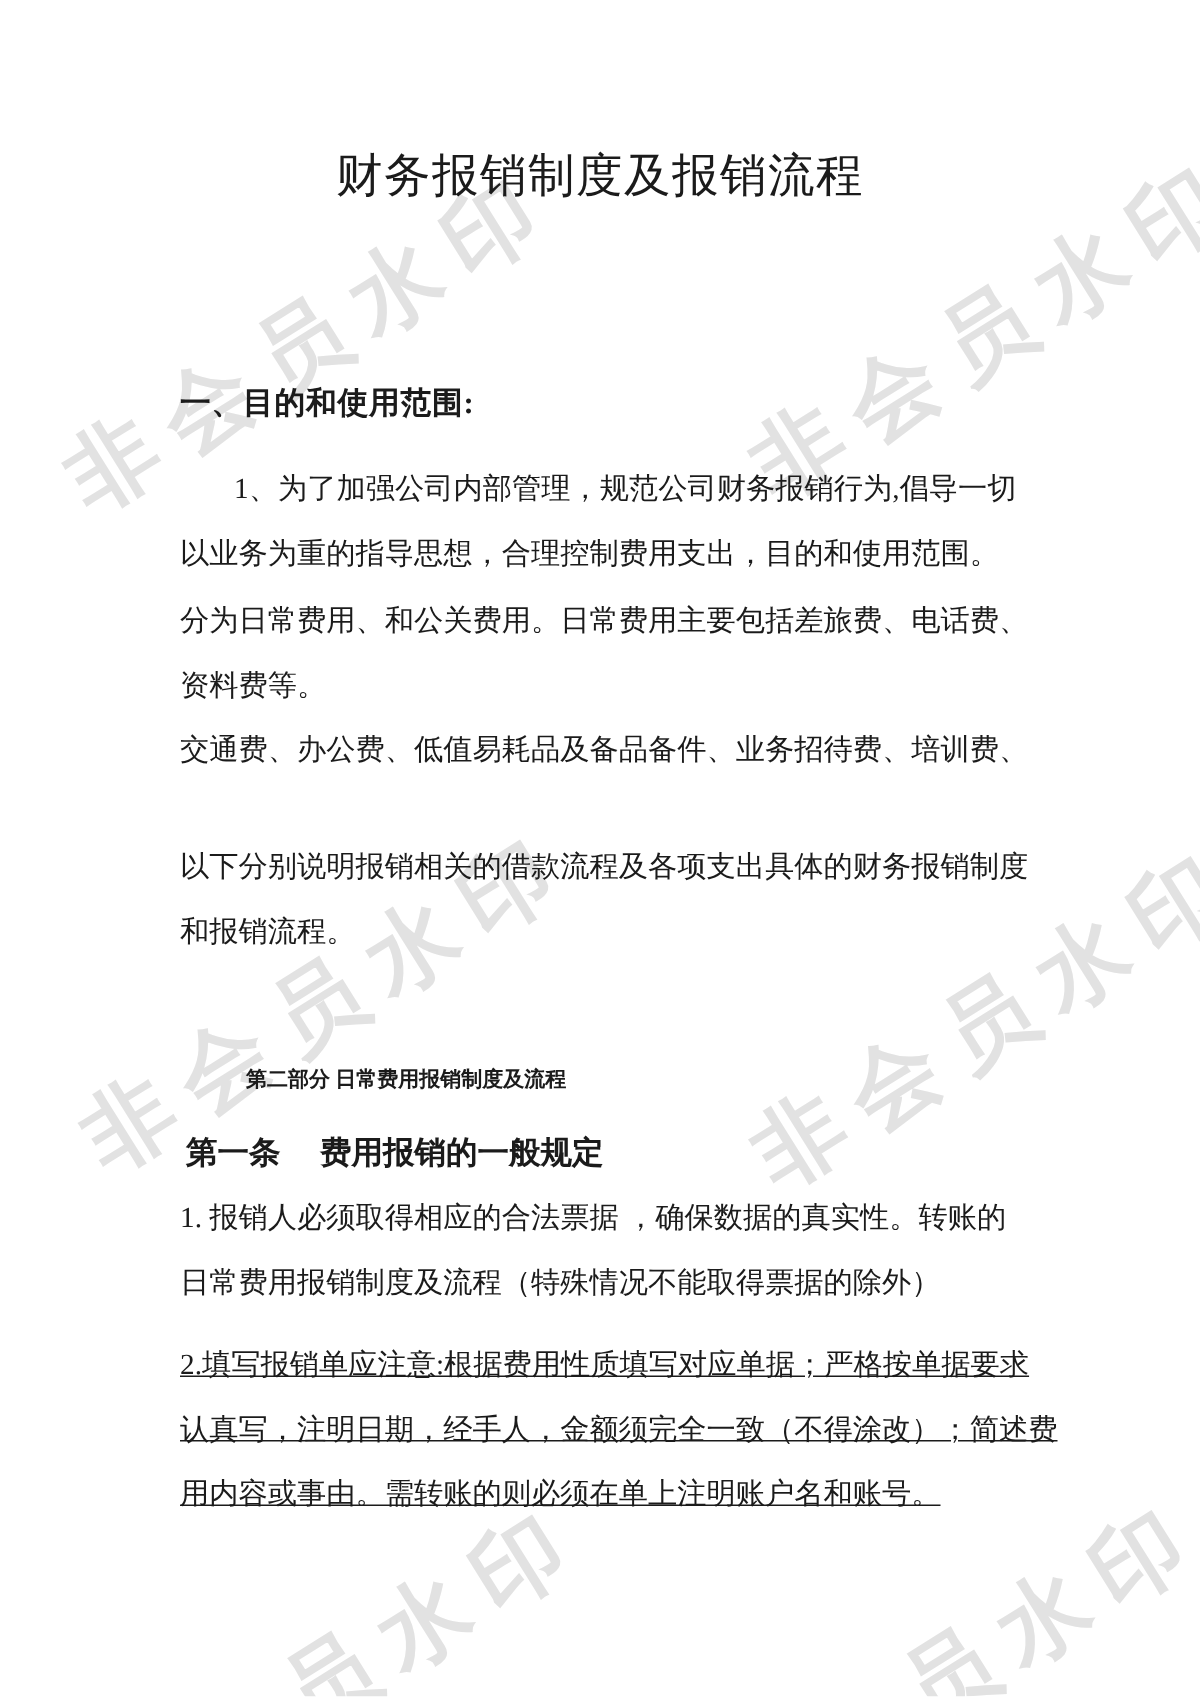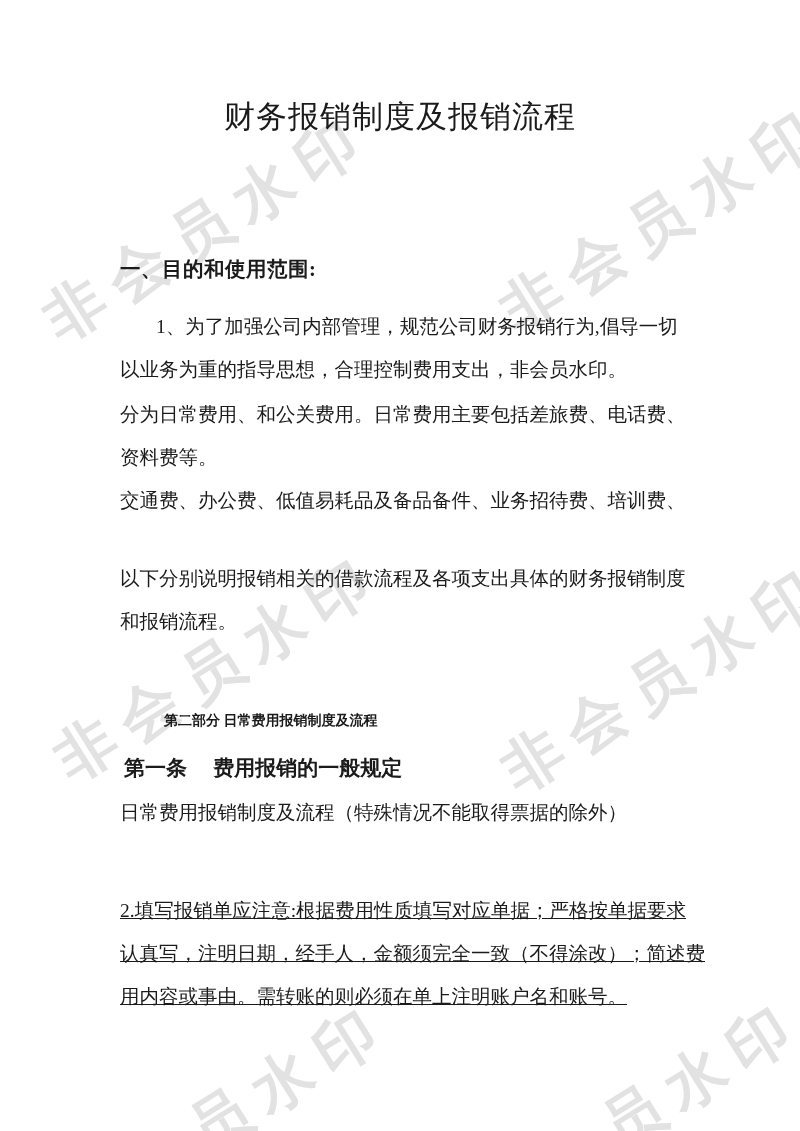--- a/index.html
+++ b/index.html
@@ -121,39 +121,40 @@
 
   <div class="content">
 
     <div class="doc-title">财务报销制度及报销流程</div>
 
 
     <div class="h-purpose">一、目的和使用范围:</div>
 
     <div class="para p1">
       <div class="line indent">1、为了加强公司内部管理，规范公司财务报销行为,倡导一切</div>
-      <div class="line">以业务为重的指导思想，合理控制费用支出，非会员水印。</div>
+      <div class="line">以业务为重的指导思想，合理控制费用支出，目的和使用范围。</div>
     </div>
 
     <div class="para p2">
       <div class="line">分为日常费用、和公关费用。日常费用主要包括差旅费、电话费、</div>
       <div class="line">资料费等。</div>
       <div class="line">交通费、办公费、低值易耗品及备品备件、业务招待费、培训费、</div>
     </div>
 
     <div class="para p3">
       <div class="line">以下分别说明报销相关的借款流程及各项支出具体的财务报销制度</div>
       <div class="line">和报销流程。</div>
     </div>
 
     <div class="h-part2">第二部分 日常费用报销制度及流程</div>
 
     <div class="h-article1">第一条　 费用报销的一般规定</div>
 
     <div class="para p4">
+      <div class="line">1. 报销人必须取得相应的合法票据 ，确保数据的真实性。转账的</div>
       <div class="line">日常费用报销制度及流程（特殊情况不能取得票据的除外）</div>
     </div>
 
     <div class="para p5">
       <div class="line">2.填写报销单应注意:根据费用性质填写对应单据；严格按单据要求</div>
       <div class="line">认真写，注明日期，经手人，金额须完全一致（不得涂改）；简述费</div>
       <div class="line">用内容或事由。需转账的则必须在单上注明账户名和账号。</div>
     </div>
 
   </div>

